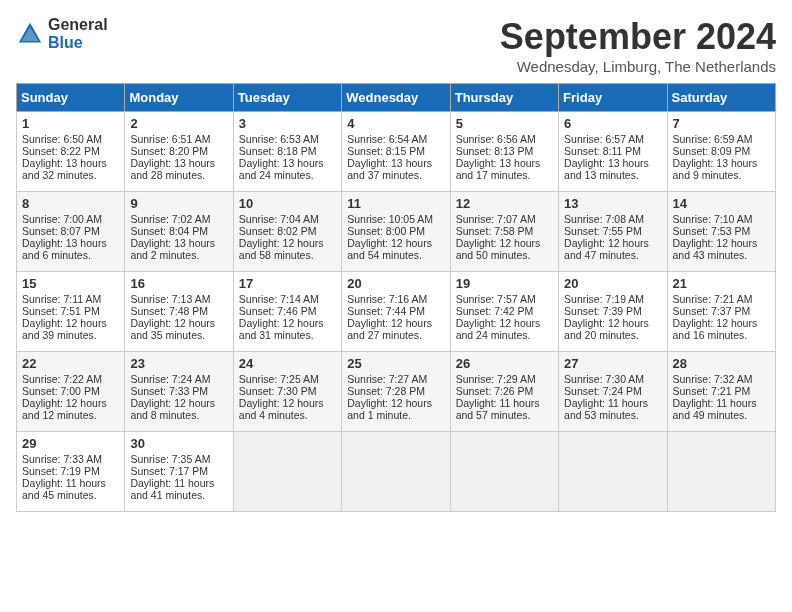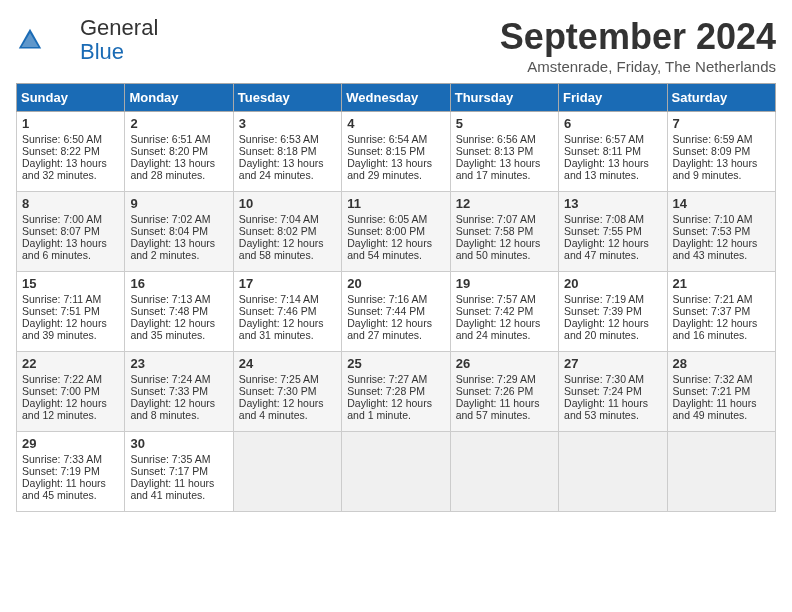--- a/index.html
+++ b/index.html
@@ -15,24 +15,23 @@
       align-items: flex-start;
       justify-content: space-between;
       margin-bottom: 8px;
     }
     .logo {
       display: flex;
       align-items: center;
       gap: 4px;
     }
     .logo-text {
-      font-size: 22px;
-      font-weight: normal;
+      font-size: 16px;
+      font-weight: bold;
       line-height: 1.1;
-      margin-left: 32px;
     }
     .logo-general { color: #333; }
     .logo-blue { color: #1a6bb5; text-align: right; }
     .logo-icon {
       width: 28px;
       height: 28px;
     }
     .title-block {
       text-align: right;
     }
@@ -91,21 +90,21 @@
       <polygon points="20,4 36,32 4,32" fill="#1a6bb5"></polygon>
       <polygon points="20,10 32,30 8,30" fill="#fff" opacity="0.3"></polygon>
     </svg>
     <div class="logo-text">
       <span class="logo-general">General</span><br>
       <span class="logo-blue">Blue</span>
     </div>
   </div>
   <div class="title-block">
     <div class="month-title">September 2024</div>
-    <div class="location">Amstenrade, Friday, The Netherlands</div>
+    <div class="location">Wednesday, Limburg, The Netherlands</div>
   </div>
 </div>
 
 <table>
   <thead>
     <tr>
     <th>Sunday</th>
         <th>Monday</th>
         <th>Tuesday</th>
         <th>Wednesday</th>
@@ -135,21 +134,21 @@
           <div>Sunrise: 6:53 AM</div>
           <div>Sunset: 8:18 PM</div>
           <div>Daylight: 13 hours</div>
           <div>and 24 minutes.</div>
         </td>
         <td>
           <span class="day-num">4</span>
           <div>Sunrise: 6:54 AM</div>
           <div>Sunset: 8:15 PM</div>
           <div>Daylight: 13 hours</div>
-          <div>and 29 minutes.</div>
+          <div>and 37 minutes.</div>
         </td>
         <td>
           <span class="day-num">5</span>
           <div>Sunrise: 6:56 AM</div>
           <div>Sunset: 8:13 PM</div>
           <div>Daylight: 13 hours</div>
           <div>and 17 minutes.</div>
         </td>
         <td>
           <span class="day-num">6</span>
@@ -183,21 +182,21 @@
         </td>
         <td>
           <span class="day-num">10</span>
           <div>Sunrise: 7:04 AM</div>
           <div>Sunset: 8:02 PM</div>
           <div>Daylight: 12 hours</div>
           <div>and 58 minutes.</div>
         </td>
         <td>
           <span class="day-num">11</span>
-          <div>Sunrise: 6:05 AM</div>
+          <div>Sunrise: 10:05 AM</div>
           <div>Sunset: 8:00 PM</div>
           <div>Daylight: 12 hours</div>
           <div>and 54 minutes.</div>
         </td>
         <td>
           <span class="day-num">12</span>
           <div>Sunrise: 7:07 AM</div>
           <div>Sunset: 7:58 PM</div>
           <div>Daylight: 12 hours</div>
           <div>and 50 minutes.</div>

